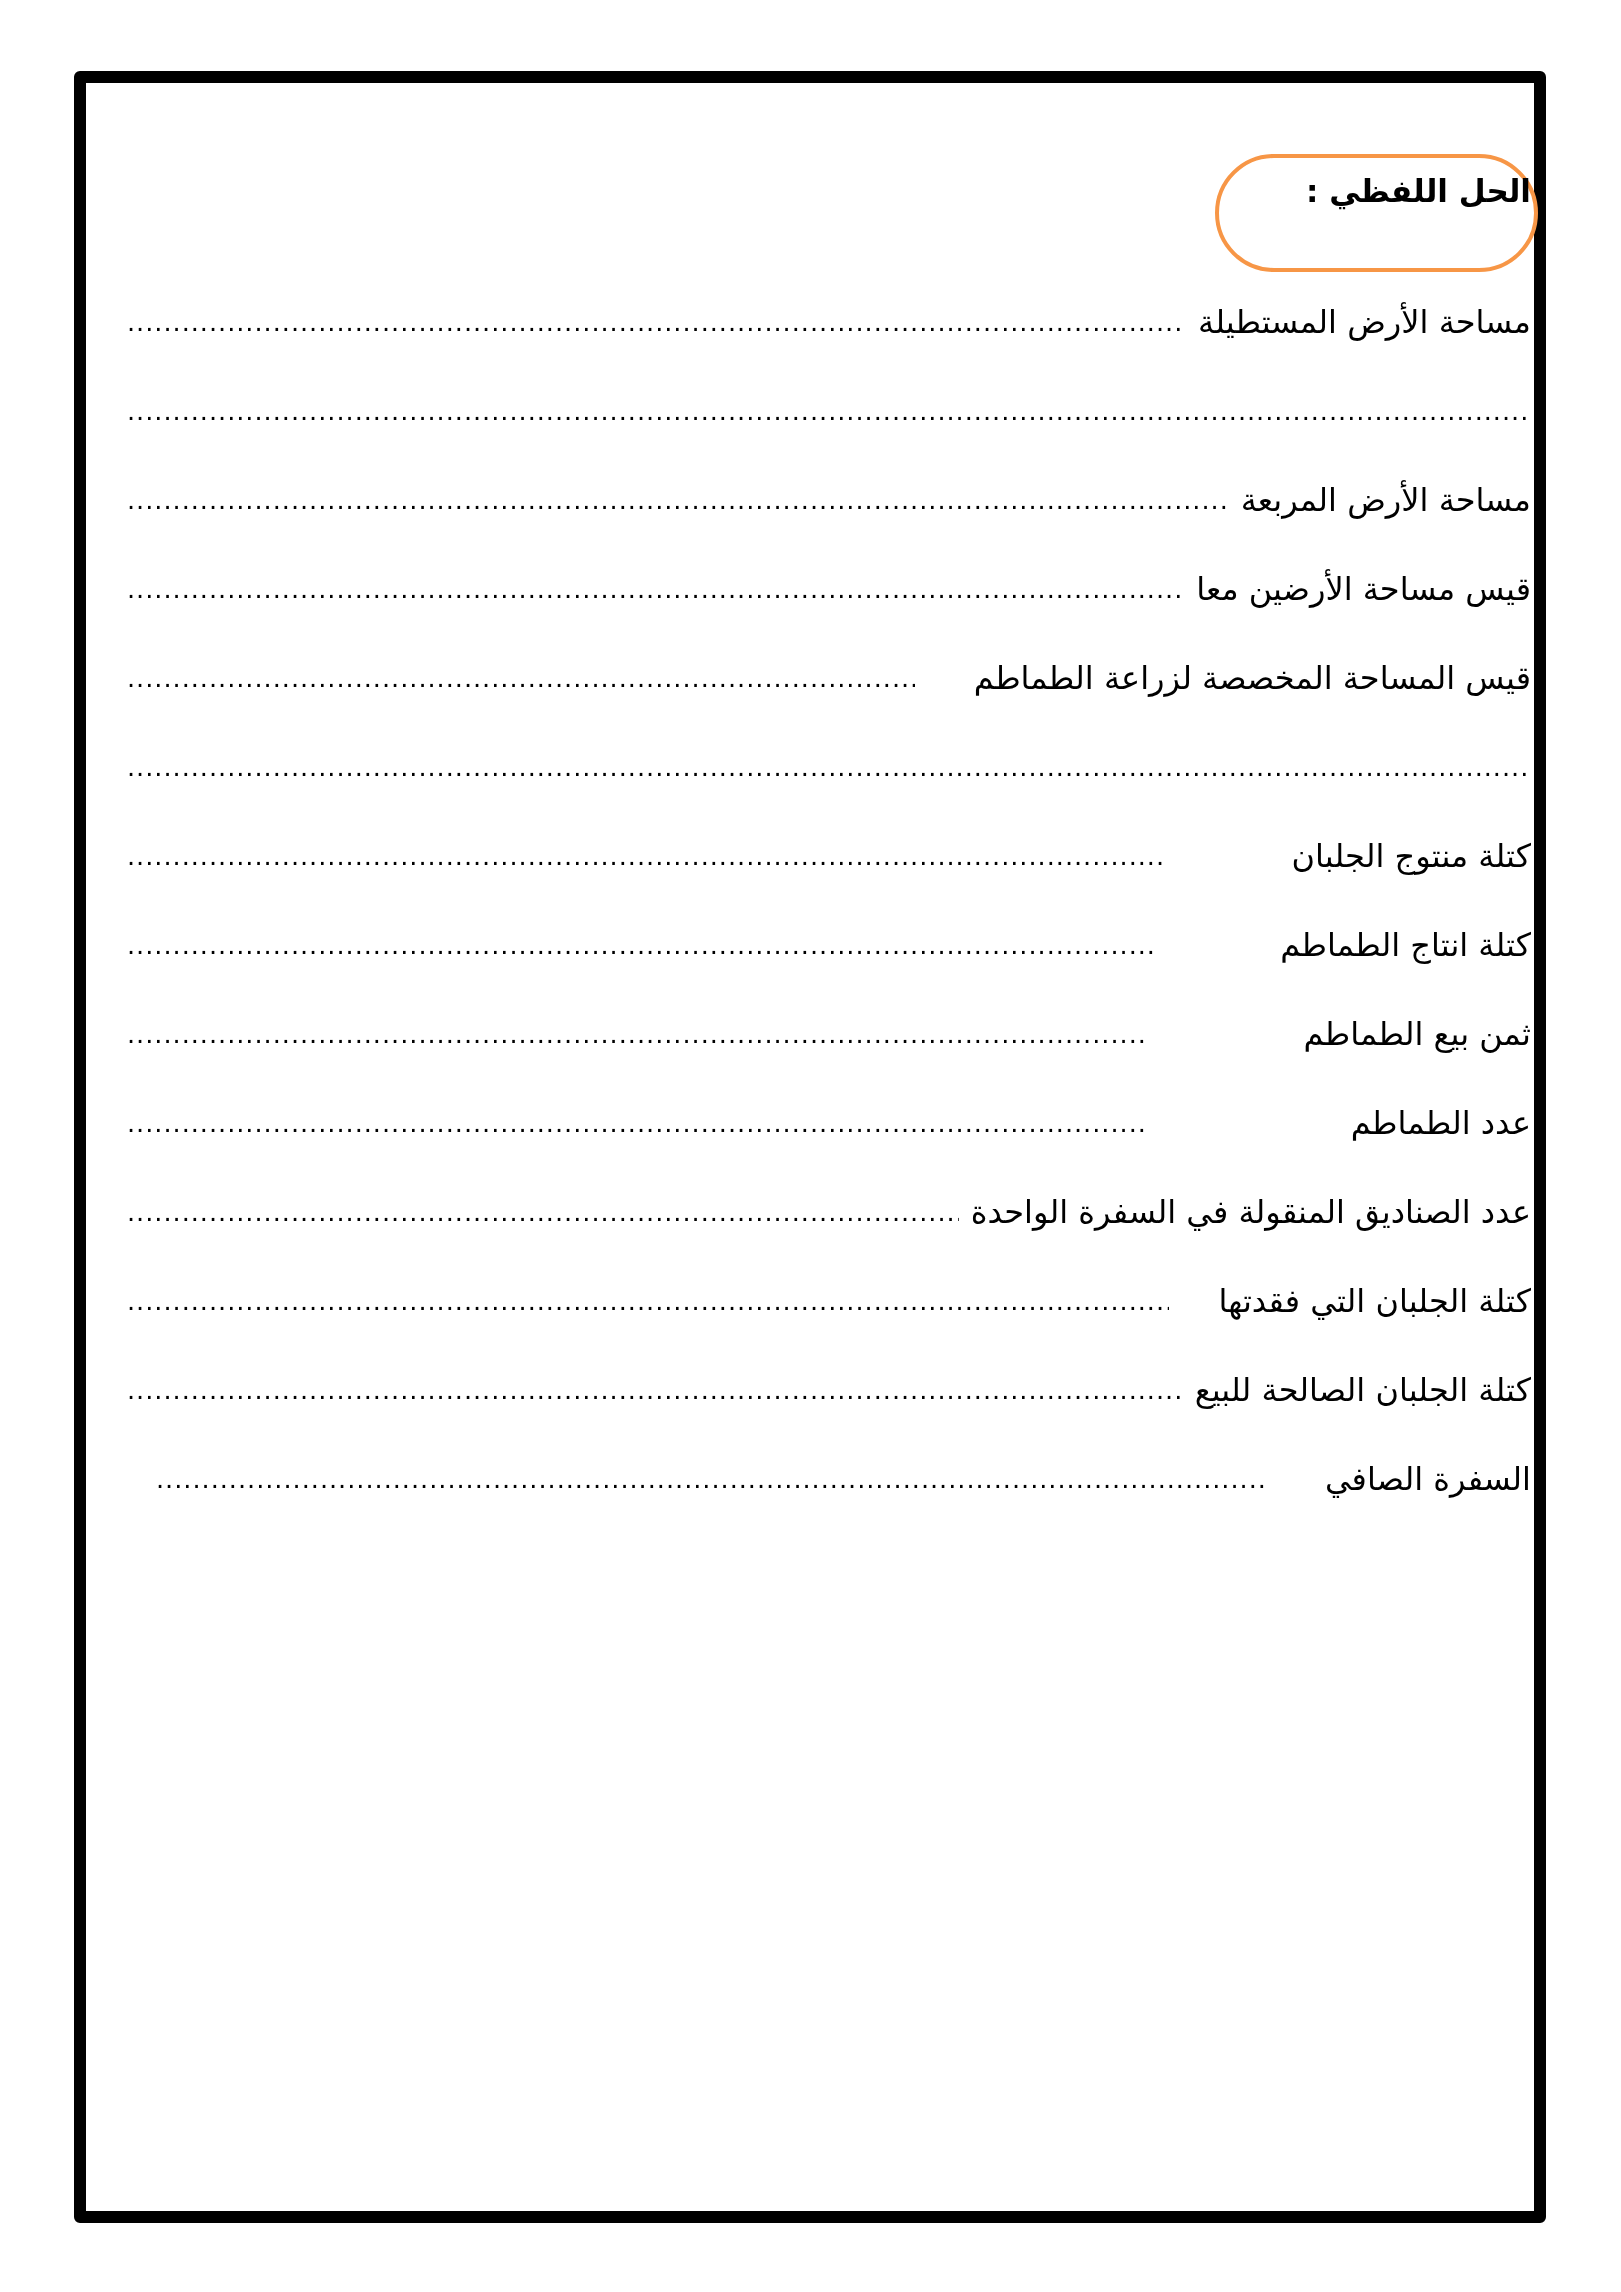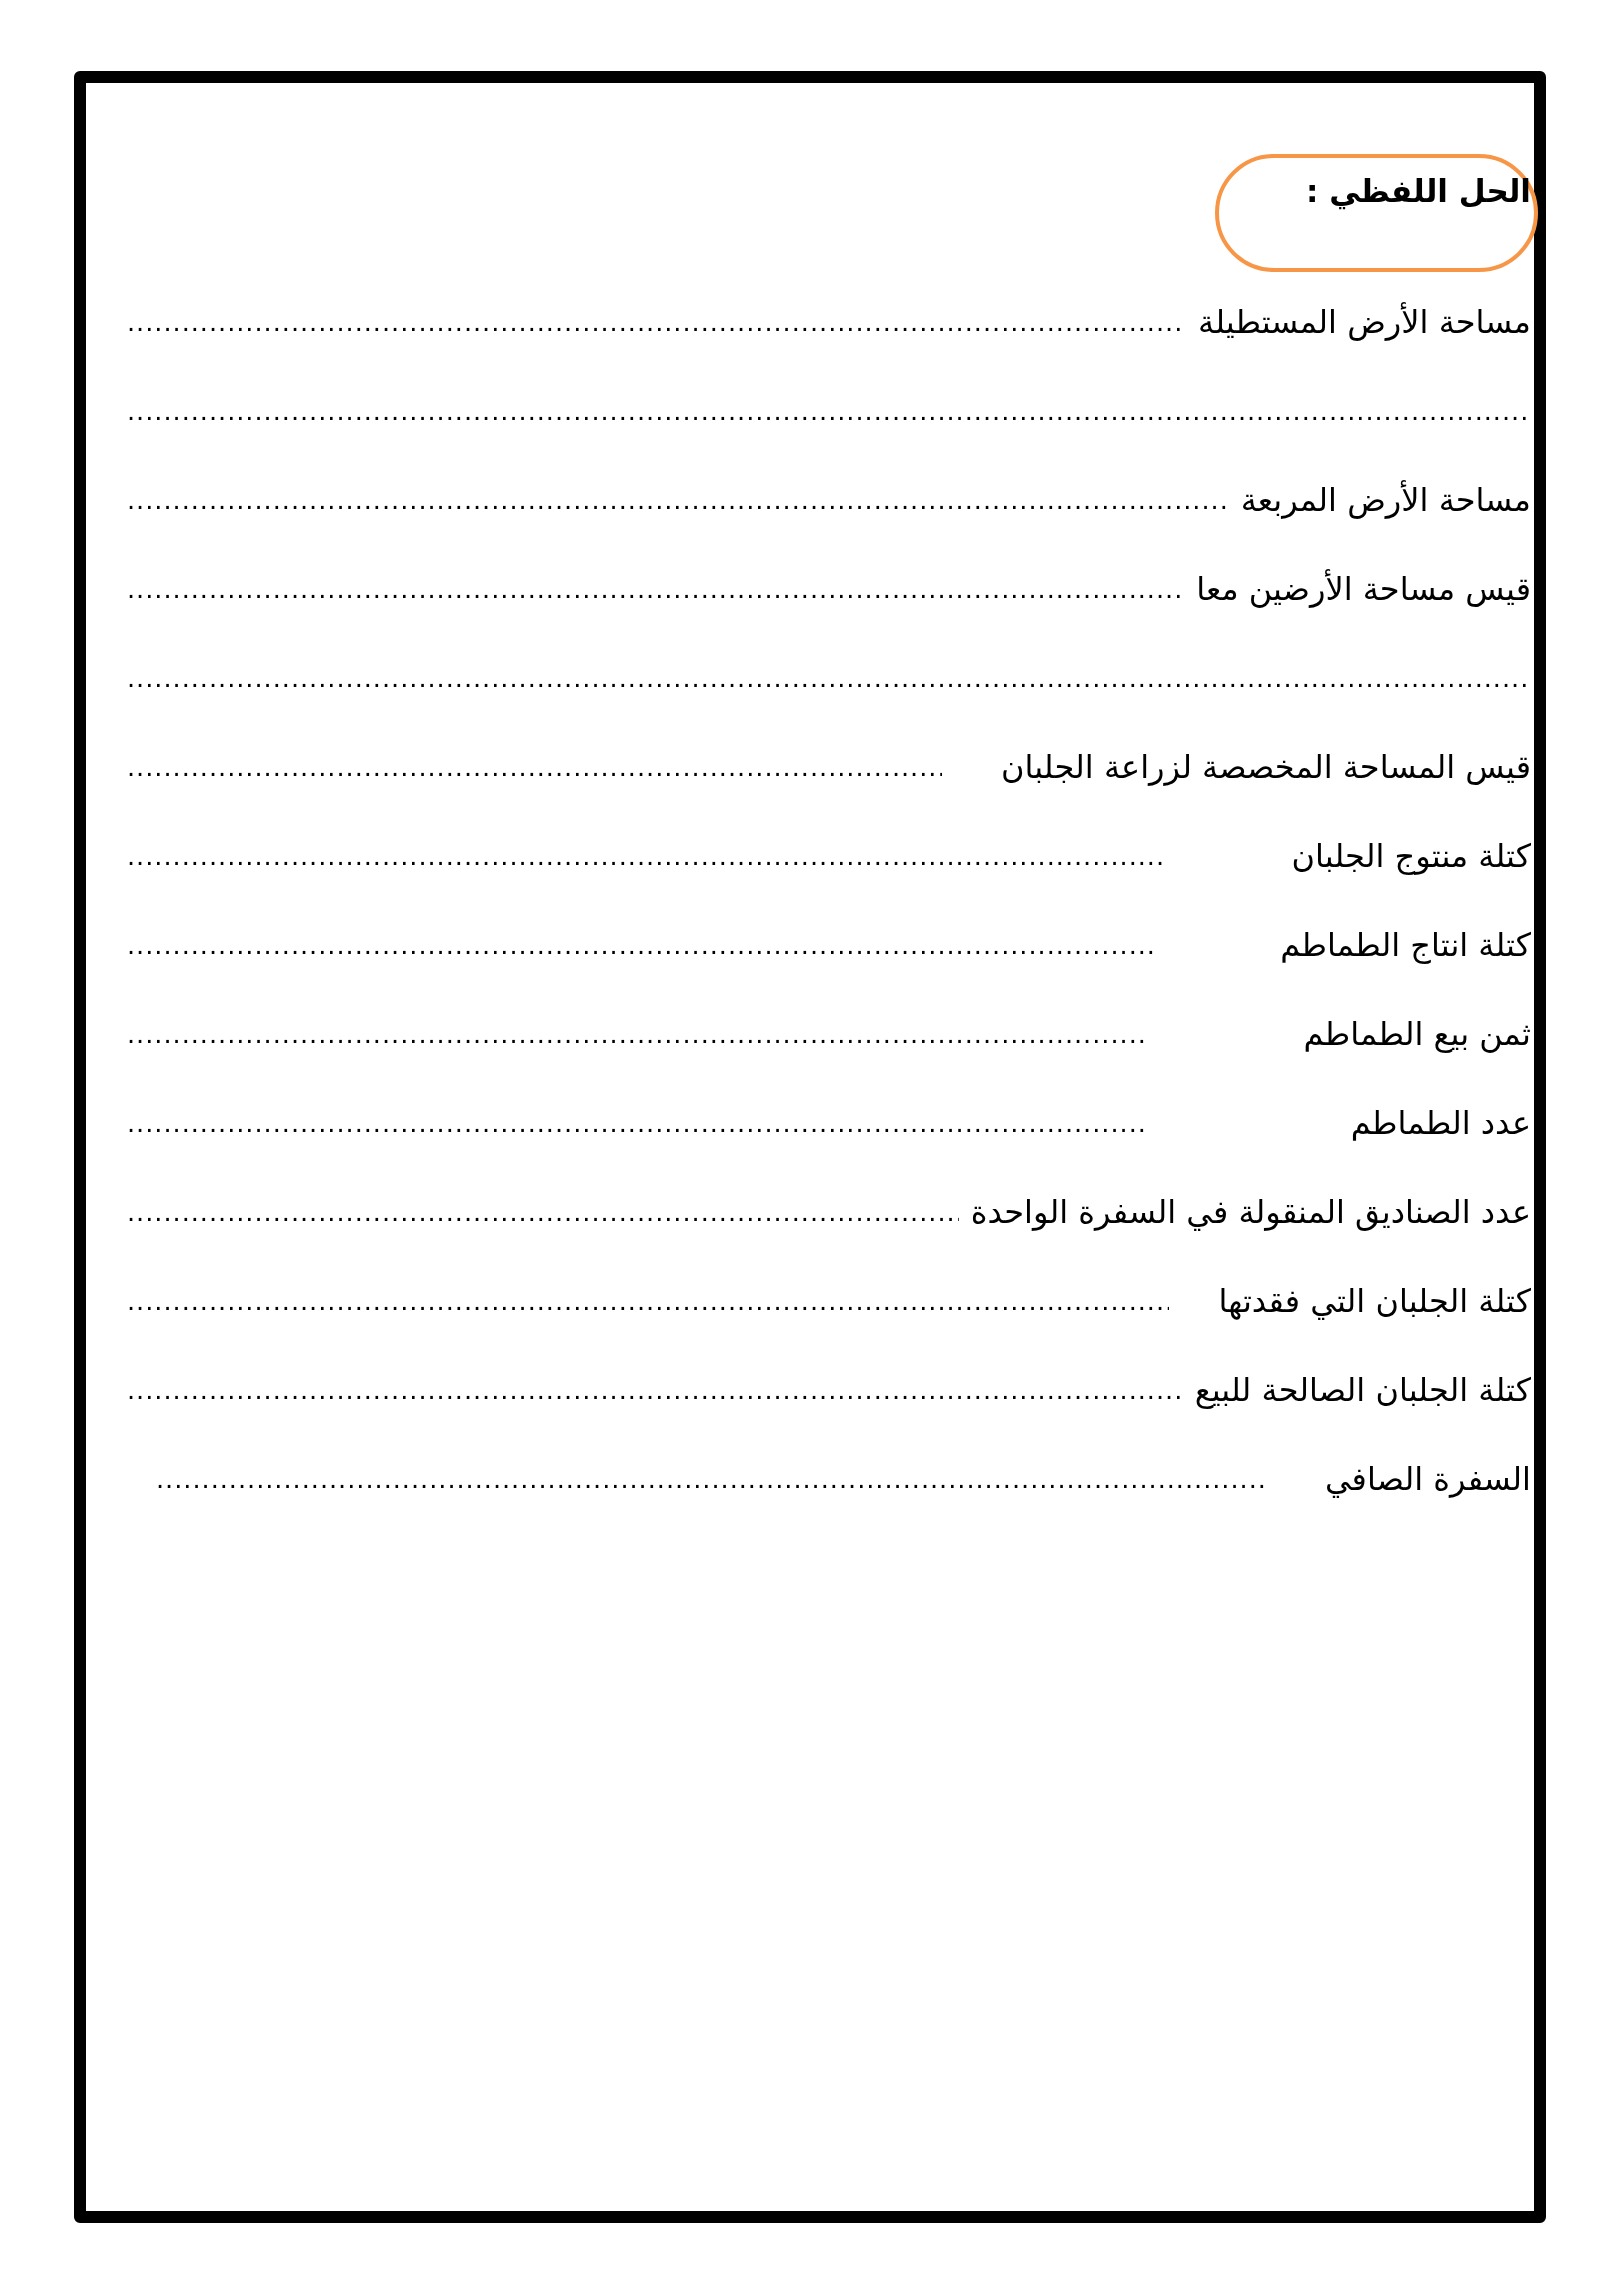--- a/index.html
+++ b/index.html
@@ -46,24 +46,24 @@
     </div>
   <div class="line">
       <span class="label">مساحة الأرض المربعة</span>
       <span class="dots">............................................................................................................................................................................................................</span>
     </div>
   <div class="line">
       <span class="label">قيس مساحة الأرضين معا</span>
       <span class="dots">............................................................................................................................................................................................................</span>
     </div>
   <div class="line gap">
+      <span class="label">قيس المساحة المخصصة لزراعة الطماطم</span>
       <span class="dots">............................................................................................................................................................................................................</span>
     </div>
   <div class="line gap">
-      <span class="label">قيس المساحة المخصصة لزراعة الجلبان</span>
       <span class="dots">............................................................................................................................................................................................................</span>
     </div>
   <div class="line gap">
       <span class="label" style="padding-left:127px">كتلة منتوج الجلبان</span>
       <span class="dots">............................................................................................................................................................................................................</span>
     </div>
   <div class="line gap">
       <span class="label" style="padding-left:127px">كتلة انتاج الطماطم</span>
       <span class="dots">............................................................................................................................................................................................................</span>
     </div>

